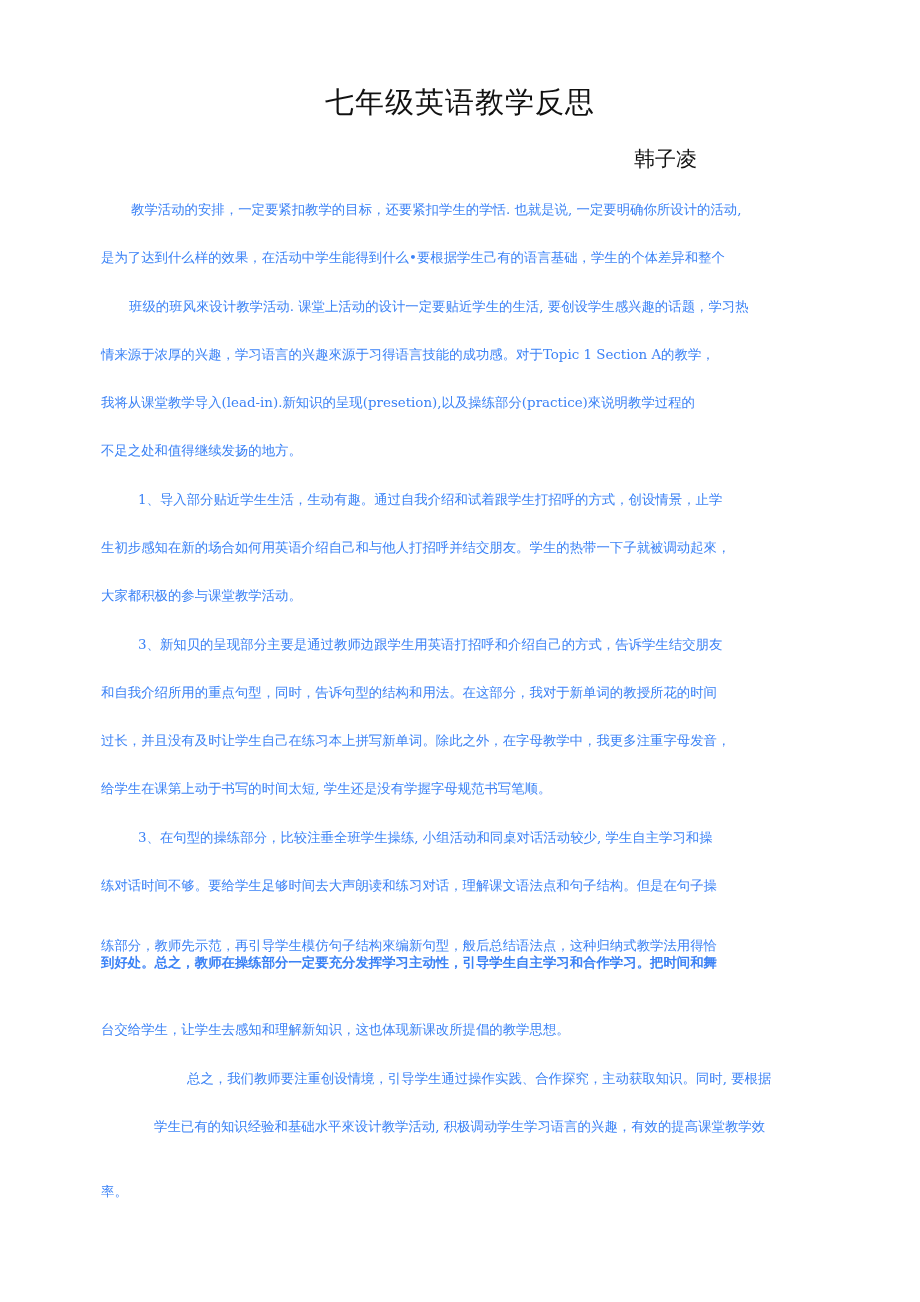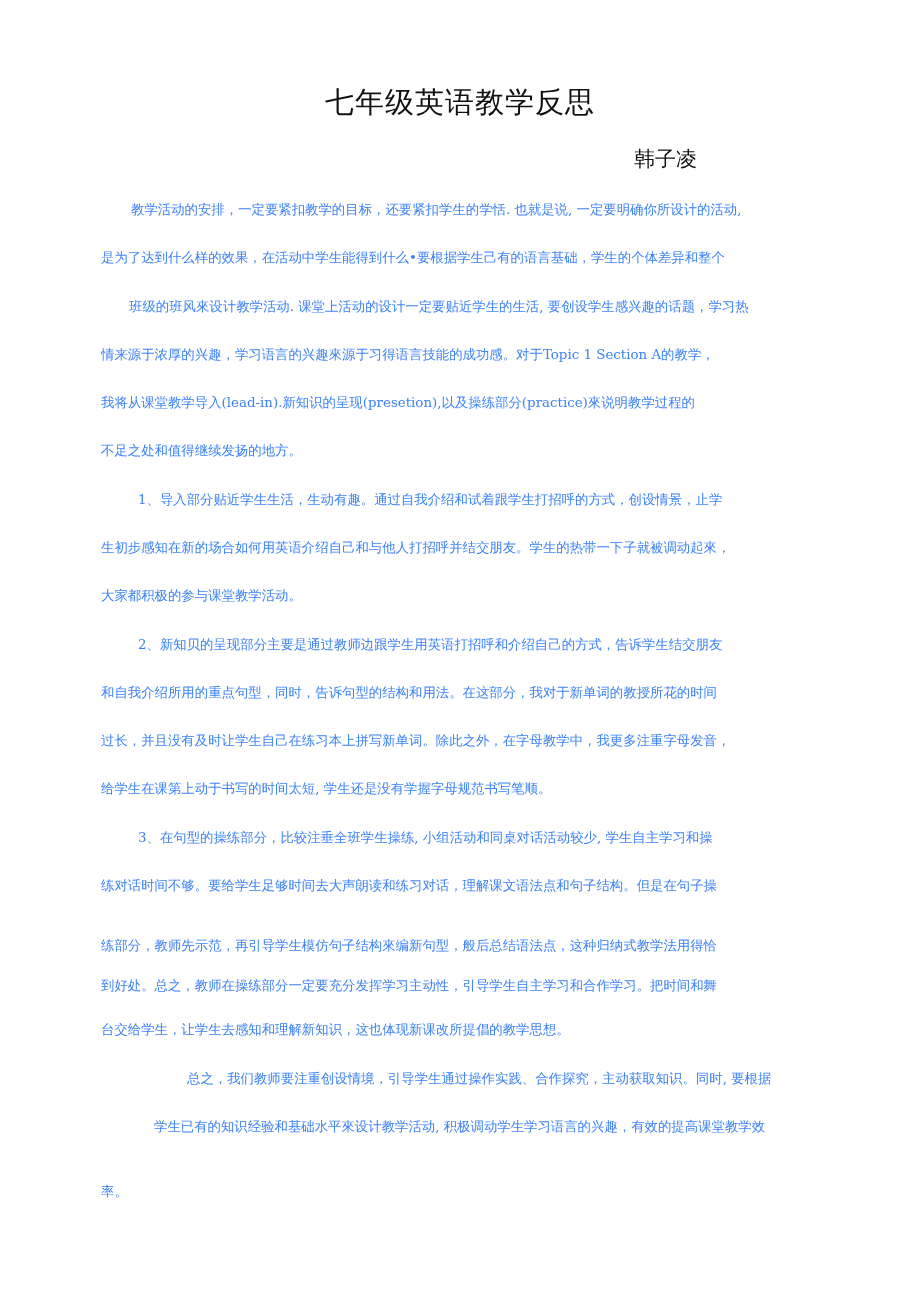--- a/index.html
+++ b/index.html
@@ -61,26 +61,26 @@
   <div id="body-lines">
     <div class="line" style="left: 131px; top: 200px;">教学活动的安排，一定要紧扣教学的目标，还要紧扣学生的学恬. 也就是说, 一定要明确你所设计的活动,</div>
     <div class="line" style="left: 101px; top: 248px;">是为了达到什么样的效果，在活动中学生能得到什么•要根据学生己有的语言基础，学生的个体差异和整个</div>
     <div class="line" style="left: 101px; top: 297px; margin-left: 28px;">班级的班风來设计教学活动. 课堂上活动的设计一定要贴近学生的生活, 要创设学生感兴趣的话题，学习热</div>
     <div class="line" style="left: 101px; top: 345px;">情来源于浓厚的兴趣，学习语言的兴趣來源于习得语言技能的成功感。对于Topic 1 Section A的教学，</div>
     <div class="line" style="left: 101px; top: 393px;">我将从课堂教学导入(lead-in).新知识的呈现(presetion),以及操练部分(practice)來说明教学过程的</div>
     <div class="line" style="left: 101px; top: 441px;">不足之处和值得继续发扬的地方。</div>
     <div class="line" style="left: 138px; top: 490px;">1、导入部分贴近学生生活，生动有趣。通过自我介绍和试着跟学生打招呼的方式，创设情景，止学</div>
     <div class="line" style="left: 101px; top: 538px;">生初步感知在新的场合如何用英语介绍自己和与他人打招呼并结交朋友。学生的热带一下子就被调动起來，</div>
     <div class="line" style="left: 101px; top: 586px;">大家都积极的参与课堂教学活动。</div>
-    <div class="line" style="left: 138px; top: 635px;">2、新知贝的呈现部分主要是通过教师边跟学生用英语打招呼和介绍自己的方式，告诉学生结交朋友</div>
+    <div class="line" style="left: 138px; top: 635px;">3、新知贝的呈现部分主要是通过教师边跟学生用英语打招呼和介绍自己的方式，告诉学生结交朋友</div>
     <div class="line" style="left: 101px; top: 683px;">和自我介绍所用的重点句型，同时，告诉句型的结构和用法。在这部分，我对于新单词的教授所花的时间</div>
     <div class="line" style="left: 101px; top: 731px; text-align: center;">过长，并且没有及时让学生自己在练习本上拼写新单词。除此之外，在字母教学中，我更多注重字母发音，</div>
     <div class="line" style="left: 101px; top: 779px;">给学生在课第上动于书写的时间太短, 学生还是没有学握字母规范书写笔顺。</div>
     <div class="line" style="left: 138px; top: 828px;">3、在句型的操练部分，比较注垂全班学生操练, 小组活动和同桌对话活动较少, 学生自主学习和操</div>
     <div class="line" style="left: 101px; top: 876px;">练对话时间不够。要给学生足够时间去大声朗读和练习对话，理解课文语法点和句子结构。但是在句子操</div>
     <div class="line" style="left: 101px; top: 924px; margin-top: 12px;">练部分，教师先示范，再引导学生模仿句子结构來编新句型，般后总结语法点，这种归纳式教学法用得恰</div>
-    <div class="line" style="left: 101px; top: 976px;">到好处。总之，教师在操练部分一定要充分发挥学习主动性，引导学生自主学习和合作学习。把时间和舞</div>
+    <div class="line" style="left: 101px; top: 952px; font-weight: bold;">到好处。总之，教师在操练部分一定要充分发挥学习主动性，引导学生自主学习和合作学习。把时间和舞</div>
     <div class="line" style="left: 101px; top: 1020px;">台交给学生，让学生去感知和理解新知识，这也体现新课改所提倡的教学思想。</div>
     <div class="line" style="left: 187px; top: 1069px;">总之，我们教师要注重创设情境，引导学生通过操作实践、合作探究，主动获取知识。同时, 要根据</div>
     <div class="line" style="left: 154px; top: 1117px;">学生已有的知识经验和基础水平來设计教学活动, 积极调动学生学习语言的兴趣，有效的提高课堂教学效</div>
     <div class="line" style="left: 101px; top: 1182px;">率。</div>
   </div>
 </div>
 
 </body></html>

